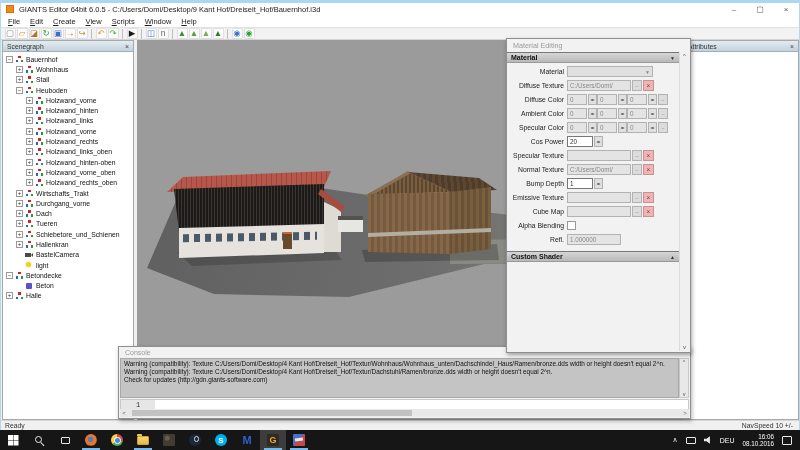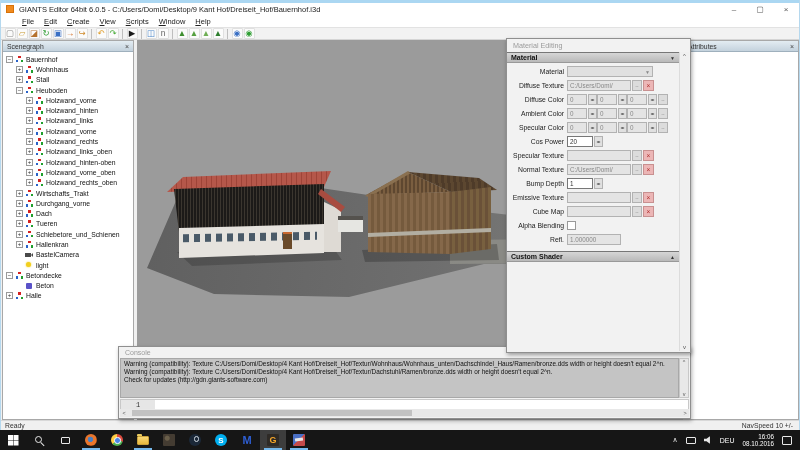--- a/index.html
+++ b/index.html
@@ -8,21 +8,21 @@
 
   
   #app { position:absolute; left:0; top:0; width:800px; height:430px; background:#f0f0f0;
          border-left:1px solid #b5d8ee; border-right:1px solid #b5d8ee; }
   .win-accent { height:3px; background:#abd7f2; }
   .titlebar { height:12px; background:#fff; display:flex; align-items:center; }
   .app-icon { width:8px; height:8px; background:#f08a1e; margin-left:5px; border:1px solid #d87208; flex:none; }
   .title-text { font-size:7.5px; color:#222; margin-left:5px; white-space:nowrap; }
   .win-controls { margin-left:auto; display:flex; }
   .win-btn { width:26px; text-align:center; font-size:8px; line-height:11px; color:#555; }
-  .menubar { height:12px; background:#fff; display:flex; align-items:center; padding-left:18px; }
+  .menubar { height:12px; background:#fff; display:flex; align-items:center; padding-left:4px; }
   .menu-item { font-size:7.5px; color:#222; padding:0 7px 0 3px; }
   .toolbar { height:13px; background:#f2f2f2; border-top:1px solid #e2e2e2; border-bottom:1px solid #d5d5d5;
              display:flex; align-items:center; padding-left:3px; }
   .tb-icon { width:11px; height:11px; margin:0 0.5px; display:flex; align-items:center; justify-content:center;
              font-size:8.5px; line-height:11px; background:#fbfbfb; border:1px solid #e0e0e0; border-radius:1px; }
   .tb-sep { width:1px; height:10px; background:#bebebe; margin:0 3px; flex:none; }
 
   
   .statusbar { position:absolute; left:0; right:0; bottom:0; height:10px; background:#f0f0f0;
                border-top:1px solid #d8d8d8; display:flex; align-items:center; font-size:6.8px; color:#333; }

